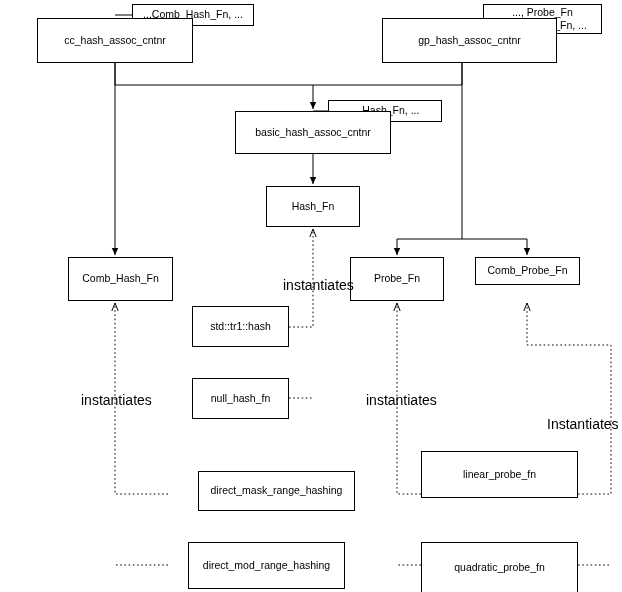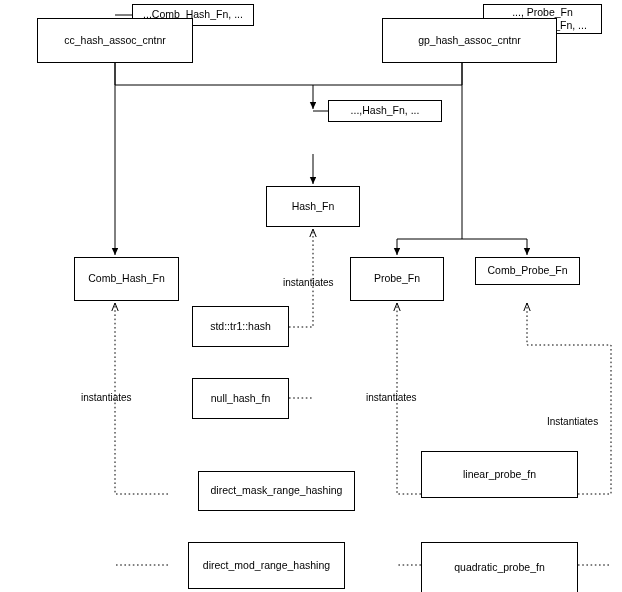--- a/index.html
+++ b/index.html
@@ -28,21 +28,21 @@
     text-align: center;
     font-size: 10.5px;
     color: #000000;
     line-height: 1.25;
     padding: 2px 4px;
     white-space: pre-line;
     z-index: 3;
   }
   .label {
     position: absolute;
-    font-size: 10px;
+    font-size: 14px;
     color: #000000;
     white-space: nowrap;
     z-index: 4;
     background: transparent;
   }
   svg.edges {
     position: absolute;
     left: 0;
     top: 0;
     width: 622px;
@@ -92,22 +92,23 @@
     <path d="M578,494 L611,494 L611,345 L527,345 L527,303" fill="none" stroke="#000000" stroke-width="1" stroke-dasharray="1.6,2.6" marker-end="url(#arrowOpen)"></path>
     <path d="M578,565 L611,565" fill="none" stroke="#000000" stroke-width="1" stroke-dasharray="1.6,2.6"></path>
   </svg>
 
   <div class="node" style="left:132px; top:4px; width:122px; height:22px;">...Comb_Hash_Fn, ...</div>
   <div class="node" style="left:483px; top:4px; width:119px; height:30px;">..., Probe_Fn
 Comb_Prob_Fn, ...</div>
   <div class="node" style="left:37px; top:18px; width:156px; height:45px;">cc_hash_assoc_cntnr</div>
   <div class="node" style="left:382px; top:18px; width:175px; height:45px;">gp_hash_assoc_cntnr</div>
   <div class="node" style="left:328px; top:100px; width:114px; height:22px;">...,Hash_Fn, ...</div>
+  <div class="node" style="left:235px; top:111px; width:156px; height:43px;">basic_hash_assoc_cntnr</div>
   <div class="node" style="left:266px; top:186px; width:94px; height:41px;">Hash_Fn</div>
-  <div class="node" style="left:74px; top:257px; width:105px; height:44px;">Comb_Hash_Fn</div>
+  <div class="node" style="left:68px; top:257px; width:105px; height:44px;">Comb_Hash_Fn</div>
   <div class="node" style="left:350px; top:257px; width:94px; height:44px;">Probe_Fn</div>
   <div class="node" style="left:475px; top:257px; width:105px; height:28px;">Comb_Probe_Fn</div>
   <div class="node" style="left:192px; top:306px; width:97px; height:41px;">std::tr1::hash</div>
   <div class="node" style="left:192px; top:378px; width:97px; height:41px;">null_hash_fn</div>
   <div class="node" style="left:162px; top:471px; width:157px; height:40px;margin-left:36px;">direct_mask_range_hashing</div>
   <div class="node" style="left:168px; top:542px; width:157px; height:47px;margin-left:20px;">direct_mod_range_hashing</div>
   <div class="node" style="left:421px; top:451px; width:157px; height:47px;">linear_probe_fn</div>
   <div class="node" style="left:421px; top:542px; width:157px; height:52px;">quadratic_probe_fn</div>
 
   <div class="label" style="left:283px; top:277px;">instantiates</div>

